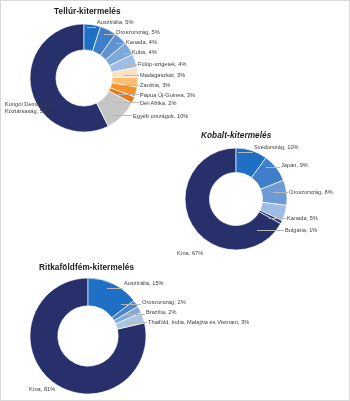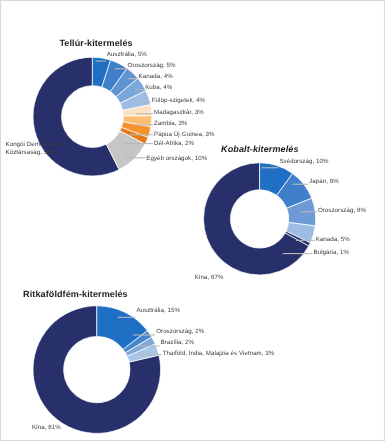--- a/index.html
+++ b/index.html
@@ -53,30 +53,30 @@
     white-space: normal;
     width: 64px;
     line-height: 7.4px;
   }
   .leader {
     position: absolute;
     background: #b8b8b8;
     height: 0.5px;
   }
   
-  #chart-tellur { left: 0; top: 0; width: 350px; height: 140px; margin-top: 28px; }
+  #chart-tellur { left: 0; top: 0; width: 350px; height: 140px; }
   #chart-tellur .chart-title { left: 53px; top: 6px; }
   #chart-tellur .donut-wrap { left: 28px; top: 22px; }
   
   #chart-kobalt { left: 0; top: 128px; width: 350px; height: 132px; }
   #chart-kobalt .chart-title { left: 200px; top: 2px; font-style: italic; }
   #chart-kobalt .donut-wrap { left: 183px; top: 18px; }
   
   #chart-ritka { left: 0; top: 258px; width: 350px; height: 143px; }
-  #chart-ritka .chart-title { left: 20px; top: 4px; }
+  #chart-ritka .chart-title { left: 38px; top: 4px; }
   #chart-ritka .donut-wrap { left: 28px; top: 18px; }
 </style>
 </head>
 <body>
 
 <div class="page">
 
   <div class="chart-block" id="chart-tellur">
     <div class="chart-title">Tellúr-kitermelés</div>
     <div class="donut-wrap">

